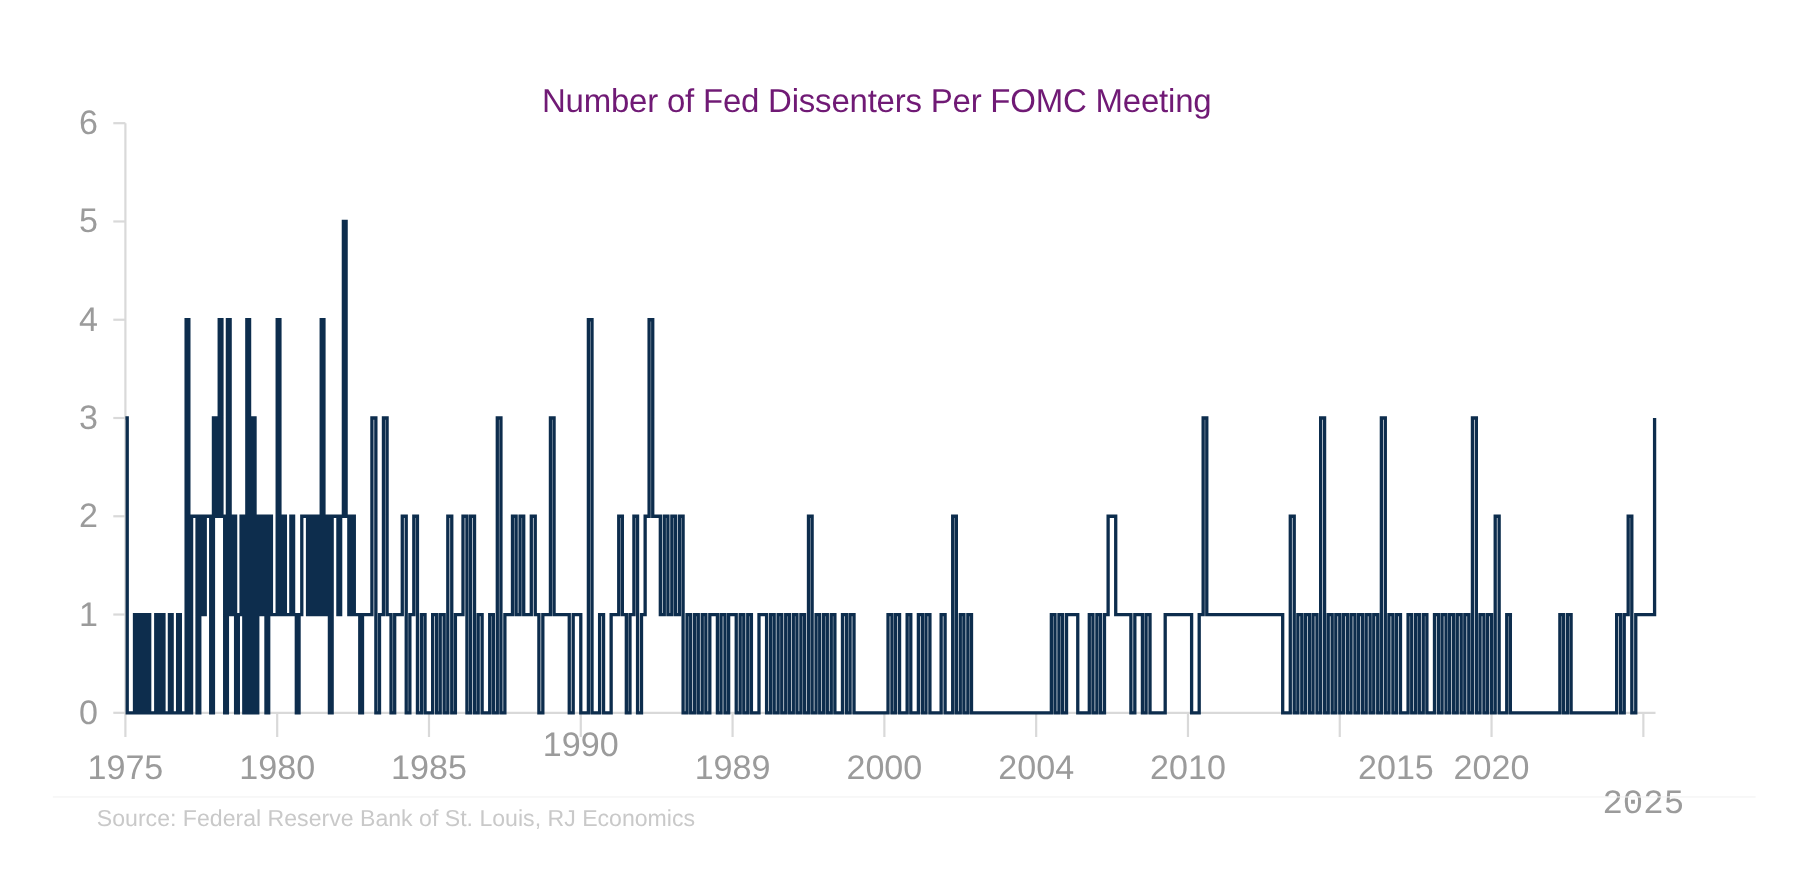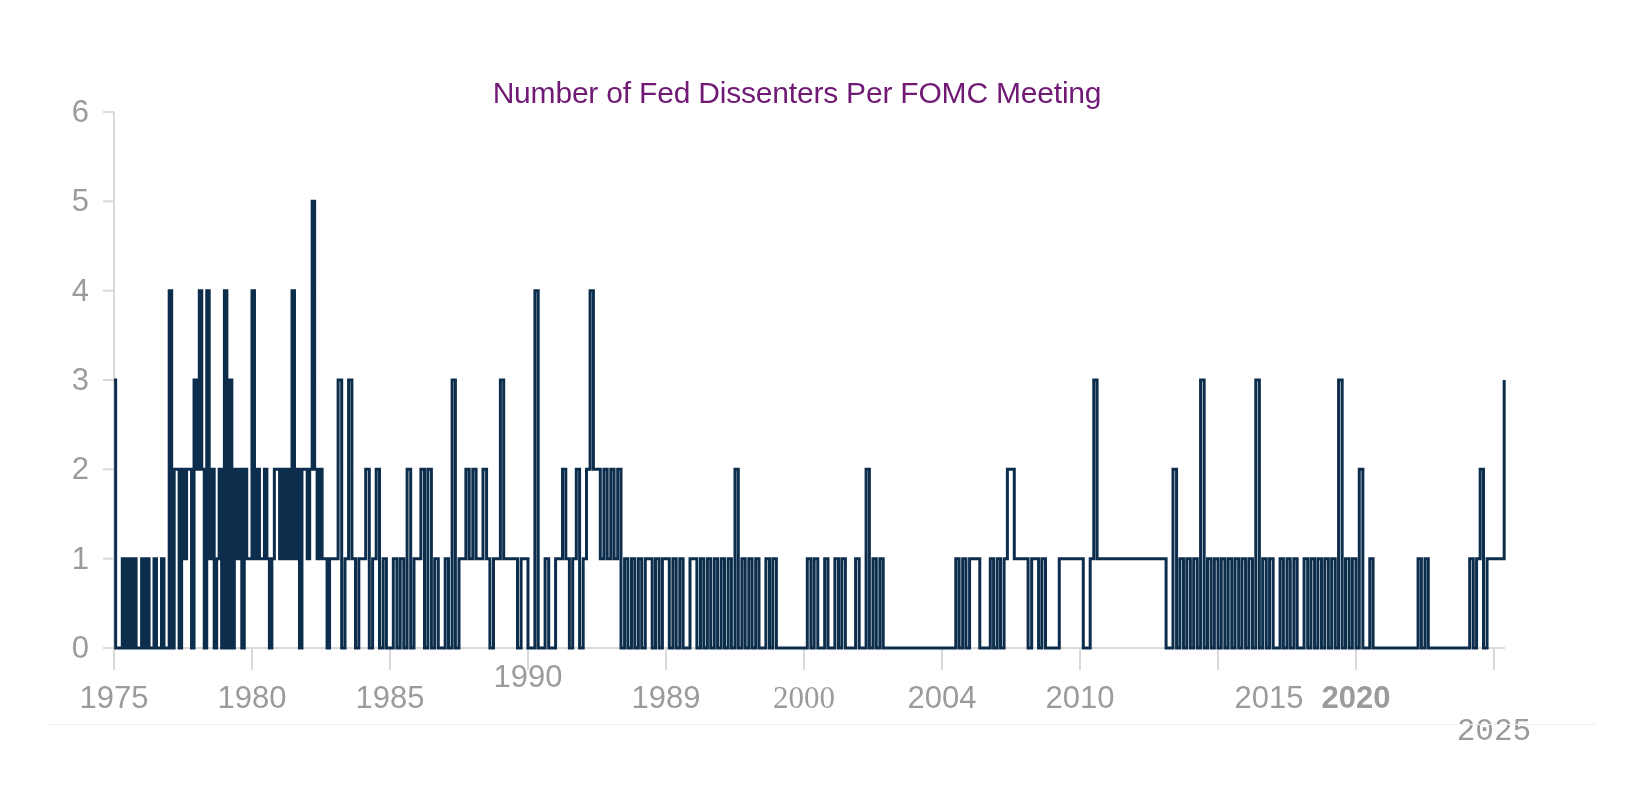--- a/index.html
+++ b/index.html
@@ -117,23 +117,24 @@
       <div class="ytick-label" style="left: 43px; top: 274.667px;">4</div>
       <div class="ytick-label" style="left: 43px; top: 185.333px;">5</div>
       <div class="ytick-label" style="left: 43px; top: 96px;">6</div>
     </div>
   <div id="x-labels">
       <div class="xtick-label" style="width: 120px; left: 54px; top: 682px;">1975</div>
       <div class="xtick-label" style="width: 120px; left: 191.996px; top: 682px;">1980</div>
       <div class="xtick-label" style="width: 120px; left: 329.992px; top: 682px;">1985</div>
       <div class="xtick-label" style="width: 120px; left: 467.988px; top: 661px;">1990</div>
       <div class="xtick-label" style="width: 120px; left: 605.984px; top: 682px;">1989</div>
-      <div class="xtick-label" style="width: 120px; left: 743.98px; top: 682px; font-family: Liberation Serif, serif;">2000</div>
+      <div class="xtick-label" style="width: 120px; left: 743.98px; top: 682px;">2000</div>
       <div class="xtick-label" style="width: 120px; left: 881.976px; top: 682px;">2004</div>
       <div class="xtick-label" style="width: 120px; left: 1019.97px; top: 682px;">2010</div>
       <div class="xtick-label" style="width: 120px; left: 1209px; top: 682px;">2015</div>
-      <div class="xtick-label" style="width: 120px; left: 1295.96px; top: 682px; font-weight: bold;">2020</div>
+      <div class="xtick-label" style="width: 120px; left: 1295.96px; top: 682px;">2020</div>
       <div class="xtick-label" style="width: 120px; left: 1433.96px; top: 716px; font-family: Liberation Mono, monospace;">2025</div>
     </div>
 
   <div id="footer-rule"></div>
+  <div id="source-note">Source: Federal Reserve Bank of St. Louis, RJ Economics</div>
 
 </div>
 
 </body></html>

